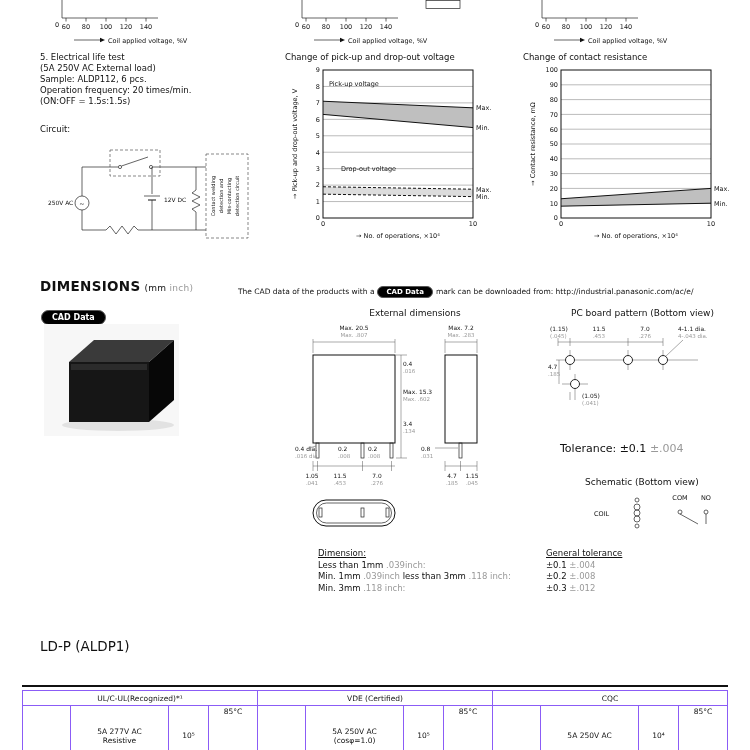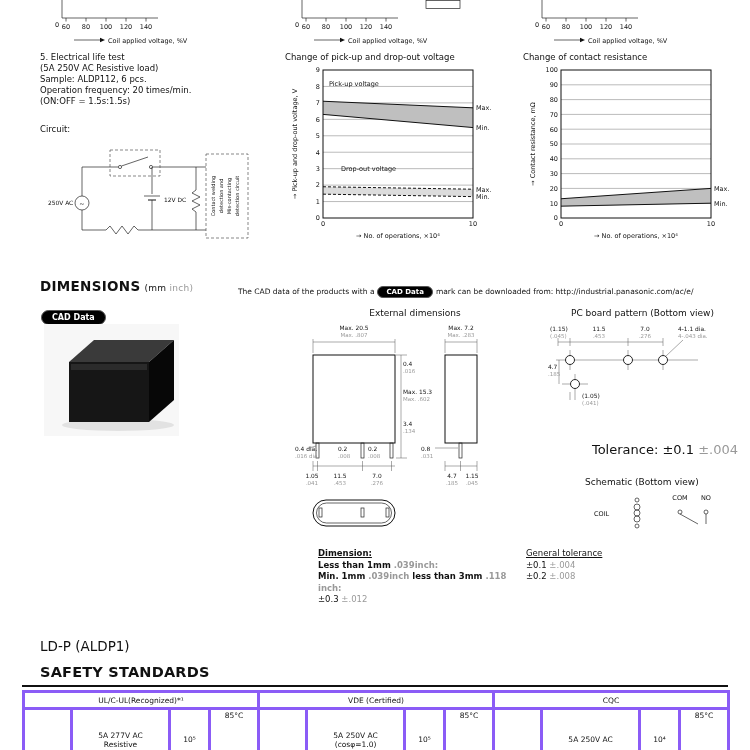--- a/index.html
+++ b/index.html
@@ -20,28 +20,28 @@
   .td5{font-size:5px;fill:#111;}
   .chart-title{font-size:8.5px;color:#111;}
   .dim-heading{font-size:13.5px;font-weight:bold;letter-spacing:.3px;}
   .unit{font-size:9px;font-weight:normal;margin-left:4px;}
   .badge{display:inline-block;background:#000;color:#fff;font-size:7px;font-weight:bold;
          padding:1px 8px;border-radius:8px;border:1px solid #555;margin:0 3px;}
   .badge.lg{font-size:8px;padding:2px 10px;border-radius:9px;}
   .cad-note{font-size:7.5px;white-space:nowrap;}
   .sec-title9{font-size:9px;}
   .tolblock .trow{display:flex;font-size:8.5px;line-height:11.5px;}
-  .tolblock .tl{width:208px;font-weight:bold;}
+  .tolblock .tl{width:228px;}
   .u{text-decoration:underline;}
   .product-heading{font-size:13.5px;}
   .safety-heading{font-size:14.5px;font-weight:bold;letter-spacing:.2px;}
   .rule{position:absolute;background:#111;}
   table.safety{position:absolute;left:22px;top:690px;width:706px;border-collapse:collapse;
                table-layout:fixed;font-size:7.5px;color:#111;}
-  table.safety td{border:3px solid #8b5cf6;text-align:center;vertical-align:middle;
+  table.safety td{border:1px solid #8b5cf6;text-align:center;vertical-align:middle;
                   padding:1px 2px;line-height:1.2;overflow:hidden;}
   tr.gh td{height:12px;}
   tr.ch td{height:12px;}
   tr.dr td{height:26px;text-align:center;}
   tr.dr2 td{height:18px;}
   td .gray{font-size:7px;margin-top:40px;}
 </style>
 </head>
 <body>
 
@@ -106,21 +106,21 @@
     <text class="tk" x="18" y="29" text-anchor="middle">60</text>
     <text class="tk" x="38" y="29" text-anchor="middle">80</text>
     <text class="tk" x="58" y="29" text-anchor="middle">100</text>
     <text class="tk" x="78" y="29" text-anchor="middle">120</text>
     <text class="tk" x="98" y="29" text-anchor="middle">140</text>
     <text class="tk" x="60" y="42.5">Coil applied voltage, %V</text>
   </svg>
 
   <div class="abs" style="left:40px;top:52px">
     <div class="t9">5. Electrical life test</div>
-    <div class="t9">(5A 250V AC Resistive load)</div>
+    <div class="t9">(5A 250V AC External load)</div>
     <div class="t9">Sample: ALDP112, 6 pcs.</div>
     <div class="t9">Operation frequency: 20 times/min.</div>
     <div class="t9">(ON:OFF = 1.5s:1.5s)</div>
     <div class="t9" style="margin-top:17px">Circuit:</div>
   </div>
 
   <svg class="abs" style="left:46px;top:142px" width="205" height="102" viewBox="0 0 205 102">
     <g>
       <path class="k5" d="M36,54 L36,25 L72,25"></path>
       <circle class="k5" cx="74" cy="25" r="1.6"></circle>
@@ -348,21 +348,21 @@
     <text class="tm" x="97" y="9" text-anchor="middle">7.0</text>
     <text class="ti" x="97" y="16" text-anchor="middle">.276</text>
     <text class="tm" x="130" y="9">4-1.1 dia.</text>
     <text class="ti" x="130" y="16">4-.043 dia.</text>
     <text class="tm" x="0" y="47">4.7</text>
     <text class="ti" x="0" y="54">.185</text>
     <text class="tm" x="34" y="76">(1.05)</text>
     <text class="ti" x="34" y="83">(.041)</text>
   </svg>
 
-  <div class="abs" style="left:560px;top:442px;width:178px;text-align:right;font-size:13px">
+  <div class="abs" style="left:560px;top:442px;width:178px;text-align:left;font-size:11px">
     <span>Tolerance: ±0.1</span>
     <span class="gray">±.004</span>
   </div>
 
   <div class="abs sec-title9" style="left:585px;top:477px">Schematic (Bottom view)</div>
 
   <svg class="abs" style="left:592px;top:490px" width="145" height="46" viewBox="0 0 145 46">
     <text class="tk" x="2" y="26">COIL</text>
     <g>
       <circle class="k5" cx="45" cy="10" r="2"></circle>
@@ -388,26 +388,26 @@
     </div>
     <div class="trow">
       <span class="tl"><span>Less than 1mm</span> <span class="gray">.039inch:</span> <span></span> <span class="gray"></span></span>
       <span><span>±0.1</span> <span class="gray">±.004</span></span>
     </div>
     <div class="trow">
       <span class="tl"><span>Min. 1mm</span> <span class="gray">.039inch</span> <span>less than 3mm</span> <span class="gray">.118 inch:</span></span>
       <span><span>±0.2</span> <span class="gray">±.008</span></span>
     </div>
     <div class="trow">
+      <span class="tl"><span>Min. 3mm</span> <span class="gray">.118 inch:</span> <span></span> <span class="gray"></span></span>
       <span><span>±0.3</span> <span class="gray">±.012</span></span>
     </div>
   </div>
 
   <div class="abs product-heading" style="left:40px;top:638px">LD-P (ALDP1)</div>
-  <div class="abs safety-heading" style="left:40px;top:664px">SAFETY STANDARDS</div>
   <div class="rule" style="left:22px;top:685px;width:706px;height:2px"></div>
 
   <table class="safety">
     <colgroup>
       <col style="width:48px">
         <col style="width:98px">
         <col style="width:40px">
         <col style="width:49px">
       <col style="width:48px">
         <col style="width:98px">

